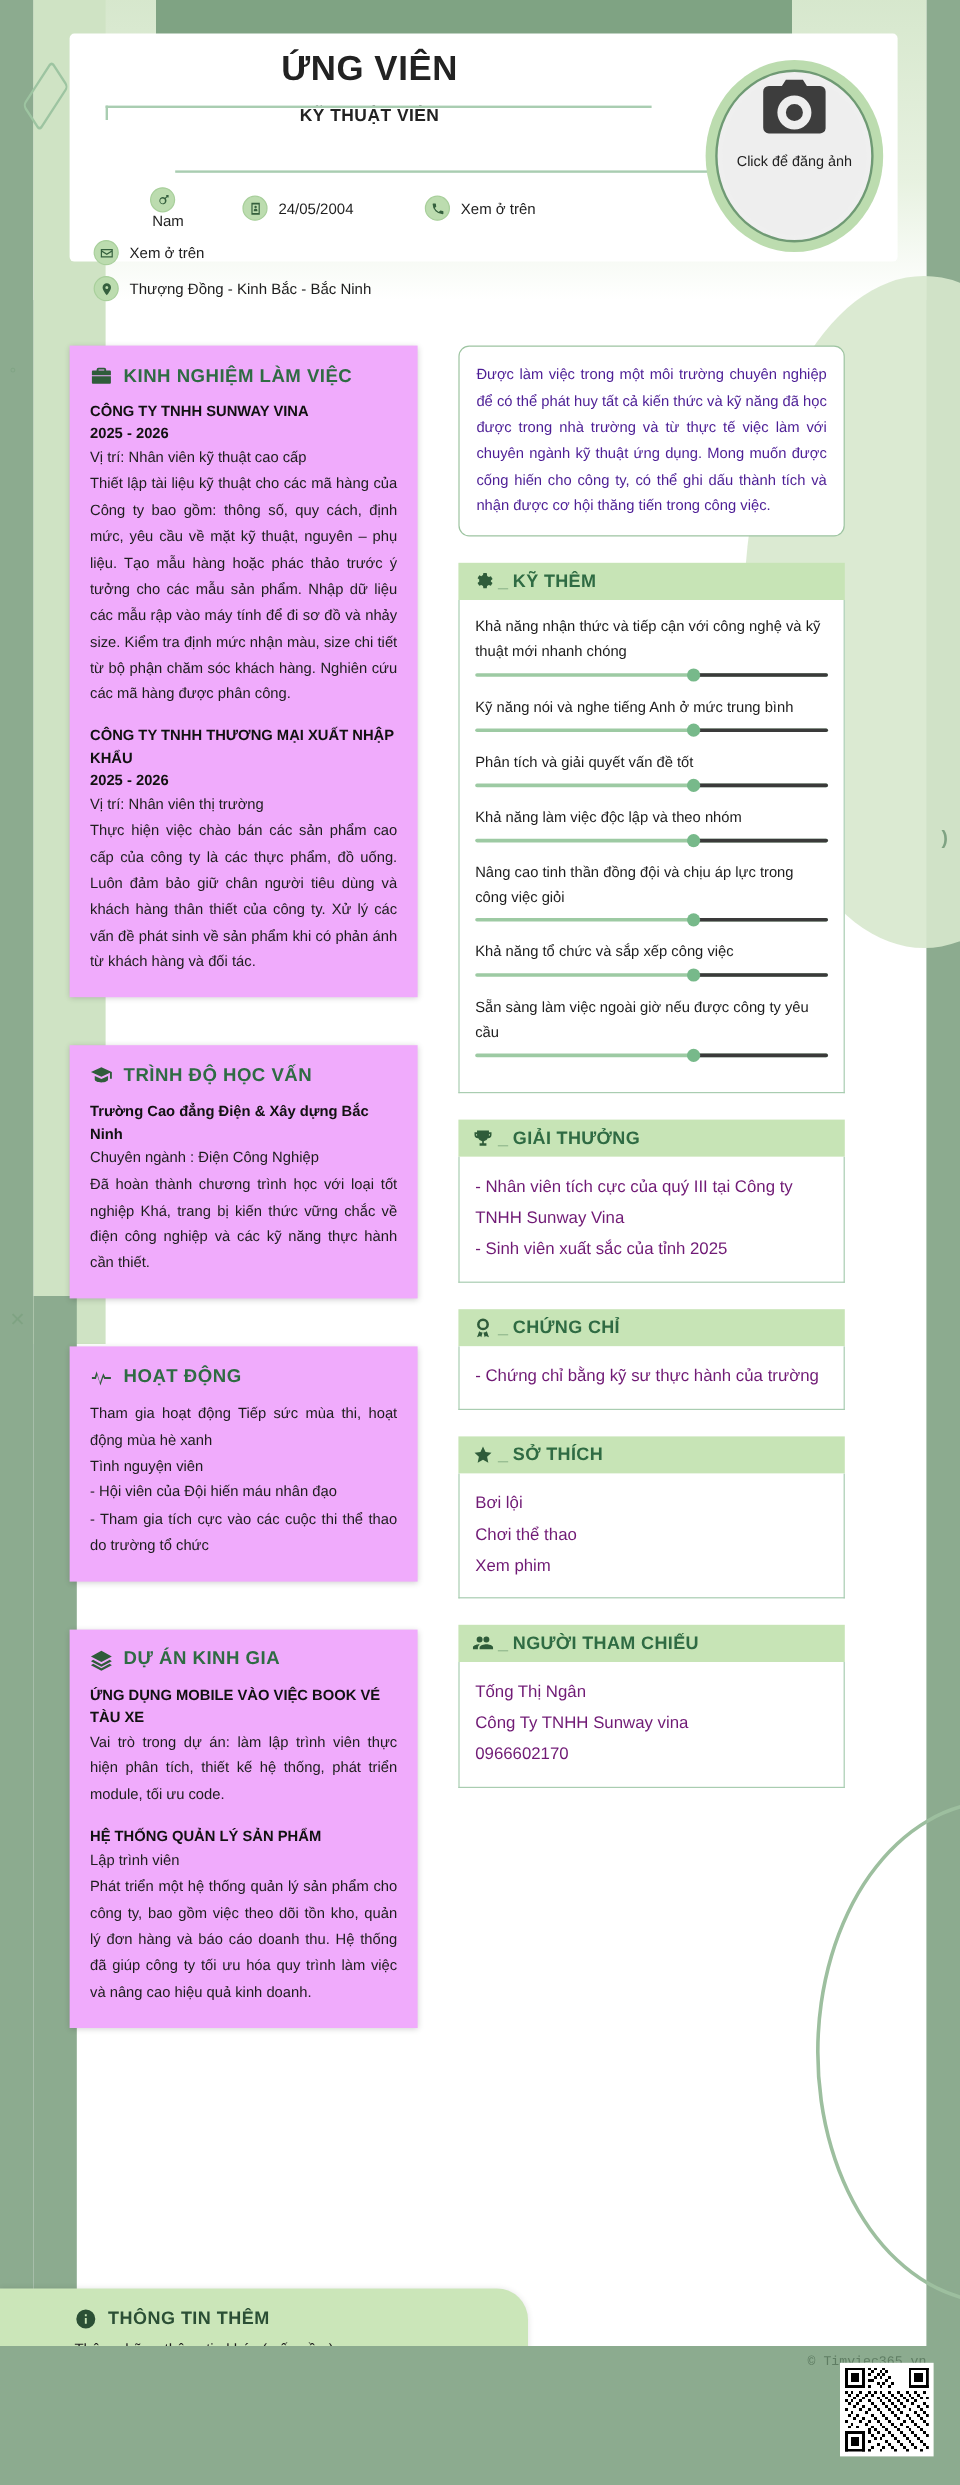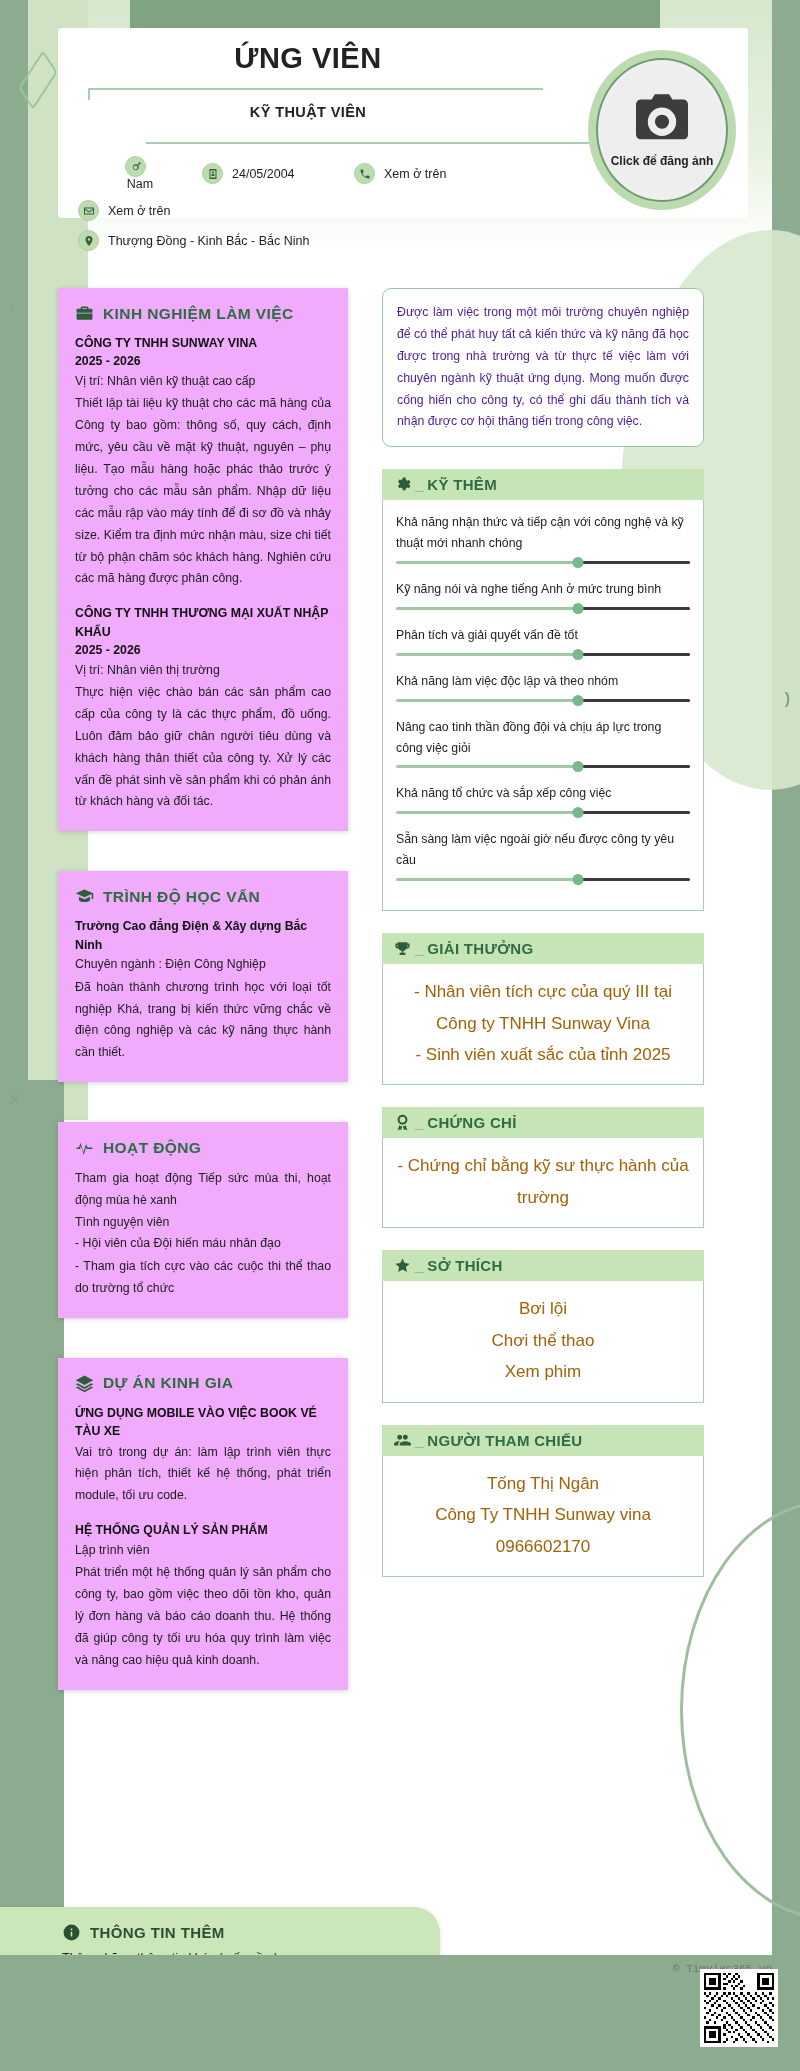--- a/index.html
+++ b/index.html
@@ -95,21 +95,21 @@
   .hdr-rule-top {
     position: absolute; left: 30px; top: 60px; width: 455px; height: 2px;
     background: #a9cdb1;
   }
   .hdr-rule-top:before {
     content:""; position:absolute; left:0; top:0; width:2px; height:12px; background:#a9cdb1;
   }
   .hdr-job {
     text-align: center; width: 500px;
     font-size: 14.5px; font-weight: 700; letter-spacing: .4px;
-    color: #222; margin-top: 29px;
+    color: #222; margin-top: 14px;
   }
   .hdr-rule-bot {
     position: absolute; left: 88px; top: 114px; width: 450px; height: 2px;
     background: #a9cdb1;
   }
   .hdr-rule-bot:after {
     content:""; position:absolute; right:0; bottom:0; width:2px; height:12px; background:#a9cdb1;
   }
   .contact-rows { position: absolute; left: 20px; top: 128px; width: 520px; }
   .crow { display: flex; align-items: center; margin-bottom: 9px; }
@@ -140,21 +140,21 @@
     position: absolute; left: 8px; top: 8px; right: 8px; bottom: 8px;
     border-radius: 50%;
     border: 2px solid #6f9a74;
     background: #efefef;
   }
   .photo-inner {
     position: absolute; left: 14px; top: 14px; right: 14px; bottom: 14px;
     border-radius: 50%;
     background: #eeeeee;
     display: flex; flex-direction: column;
-    align-items: center; justify-content: center; font-weight: bold;
+    align-items: center; 
   }
   .cam-icon svg { width: 62px; height: 52px; fill: #3d3d3d; }
   .photo-caption { font-size: 12px; color: #222; margin-top: 6px; }
 
   
   .col-left  { position: absolute; left: 58px; top: 288px; width: 290px; }
   .col-right { position: absolute; left: 382px; top: 288px; width: 322px; }
 
   
   .card {
@@ -218,21 +218,21 @@
     position: relative; height: 3px; background: #9dcaa3; border-radius: 2px;
     margin-bottom: 15px;
   }
   .bar .fillrest {
     position: absolute; top: 0; right: 0; height: 3px; background: #3a3a3a; border-radius: 2px;
   }
   .bar .knob {
     position: absolute; top: -4px; width: 11px; height: 11px;
     border-radius: 50%; background: #77b98a; transform: translateX(-50%);
   }
-  .list-line { font-size: 17px; color: #a16207; line-height: 1.85; text-align: center; }
+  .list-line { font-size: 14px; color: #701a75; line-height: 1.85; }
 
   
   .extra {
     position: absolute; left: 0; top: 1907px; width: 440px;
     background: #cbe6b9;
     border-top-right-radius: 26px; border-bottom-right-radius: 26px;
     padding: 16px 20px 20px 62px;
     box-shadow: 0 1px 5px rgba(0,0,0,.12);
   }
   .extra .sec-head { margin-bottom: 9px; }

